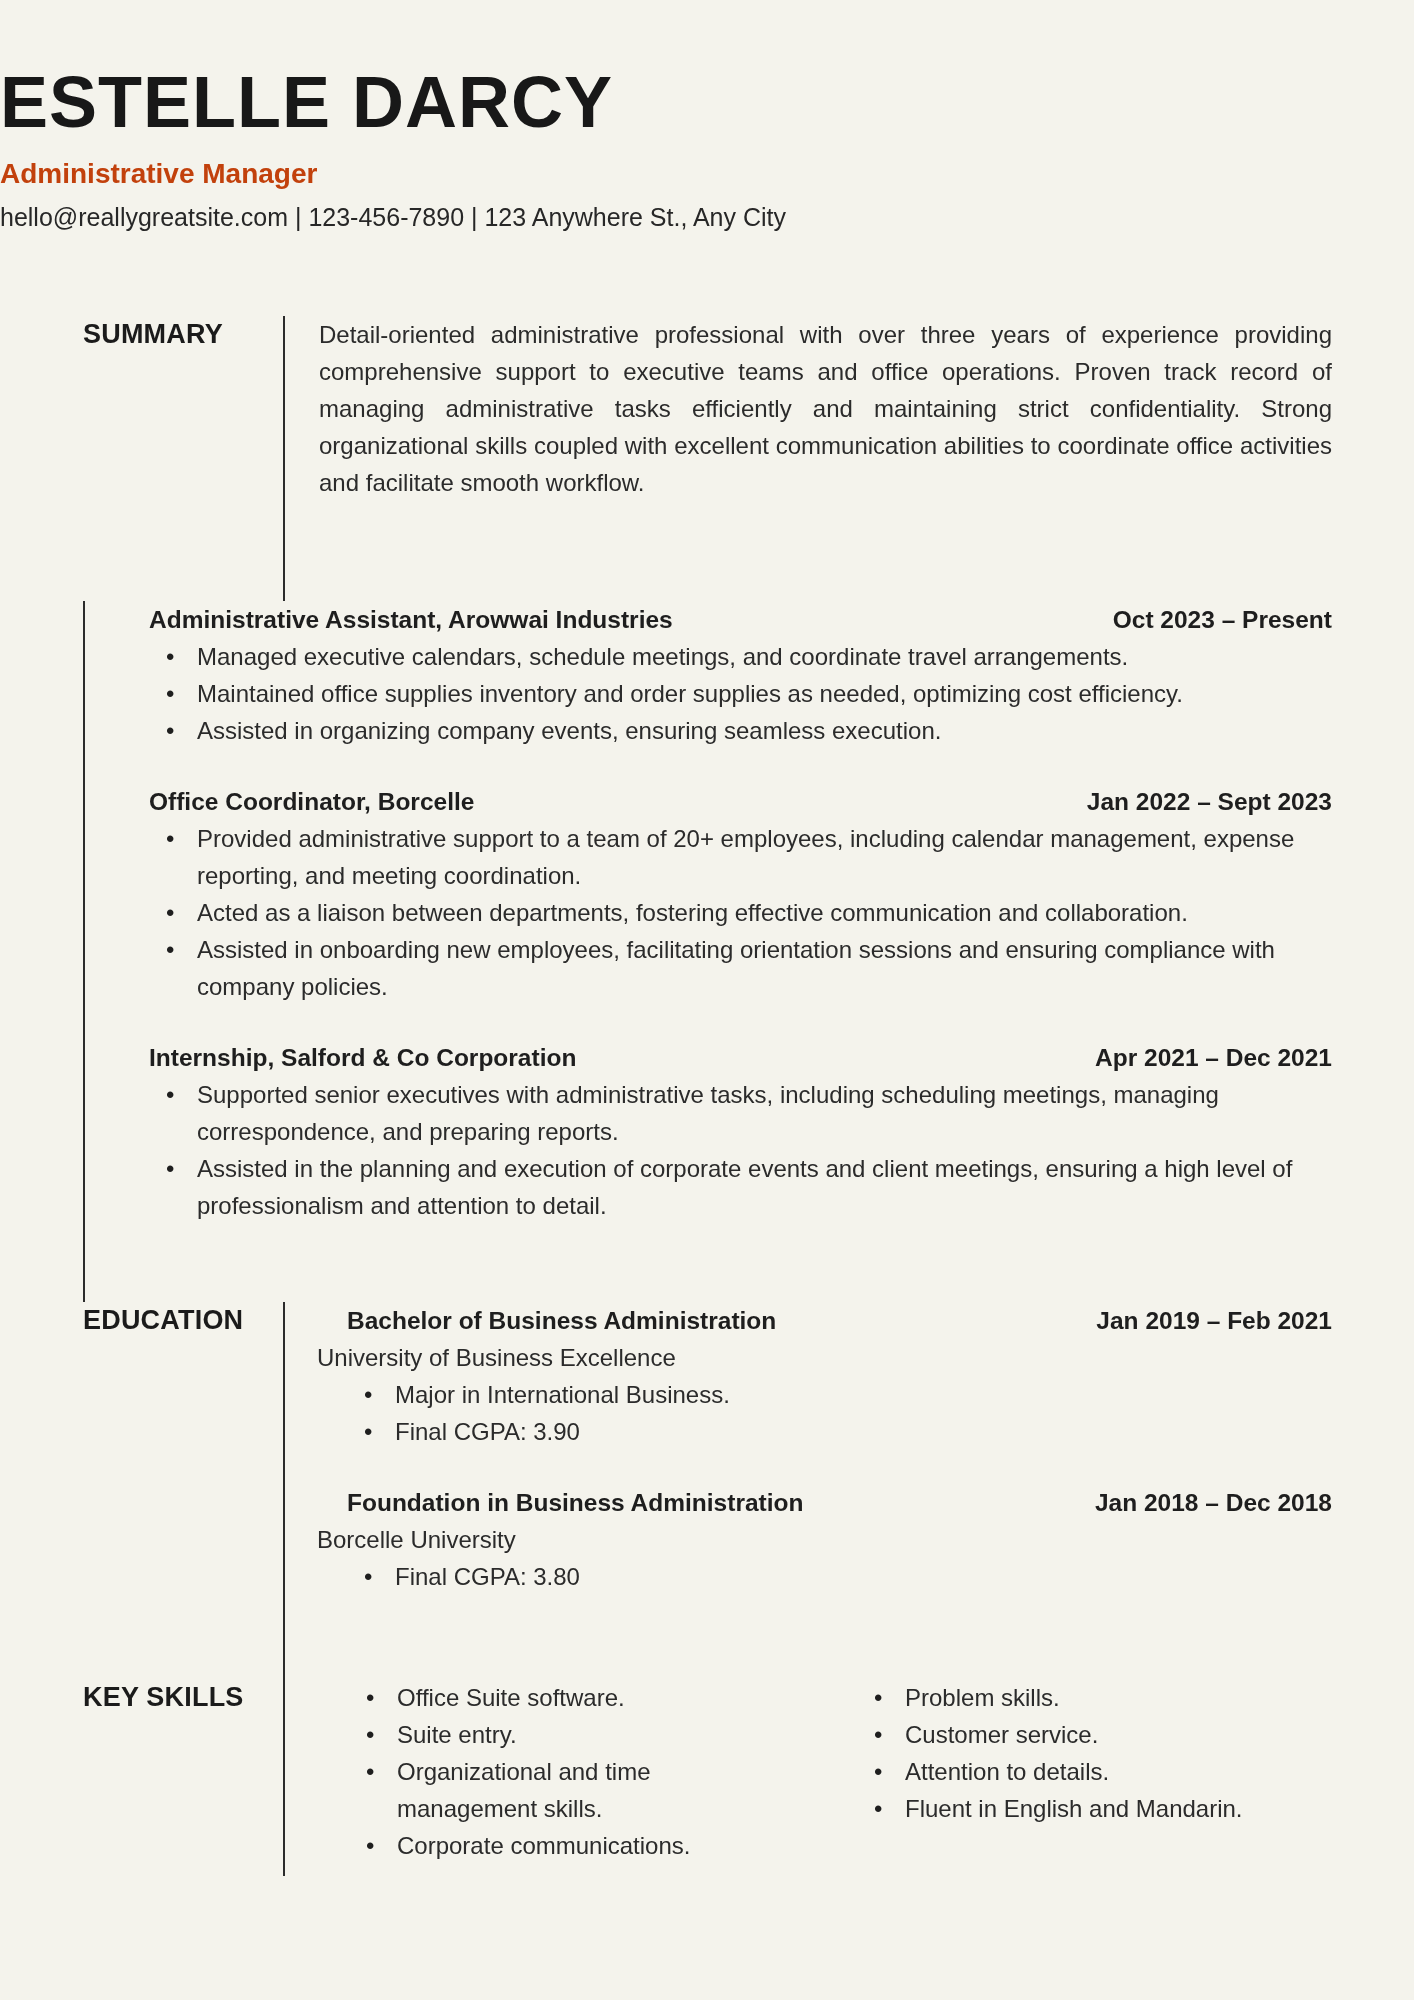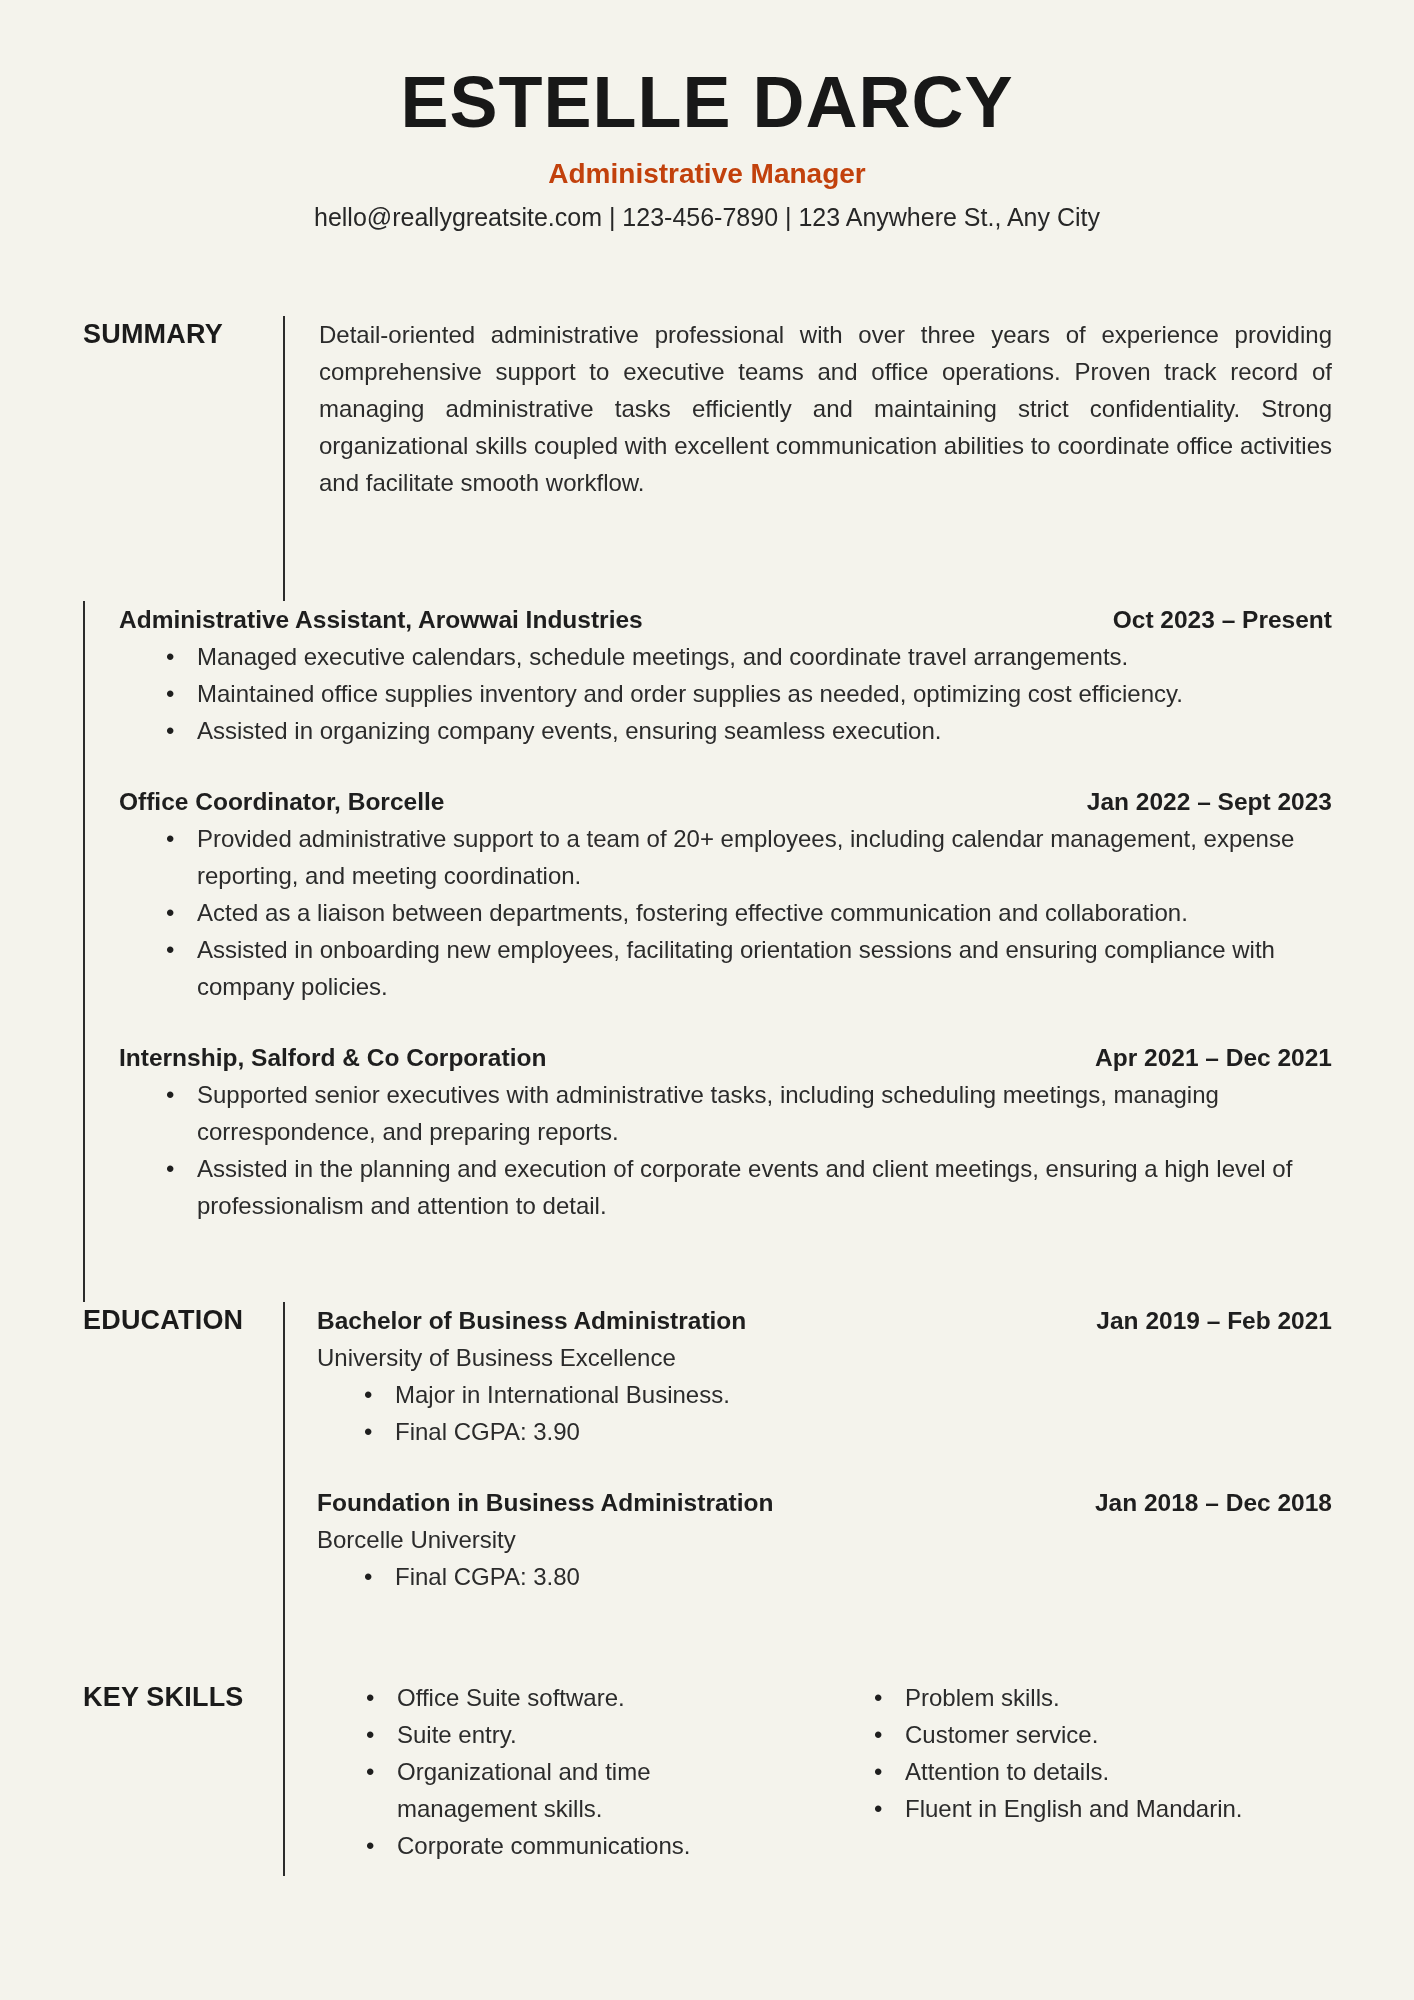--- a/index.html
+++ b/index.html
@@ -8,21 +8,21 @@
     width: 1414px;
     height: 2000px;
     margin: 0 auto;
     background: #f4f3ec;
     font-family: "Liberation Sans", sans-serif;
     color: #222222;
     overflow: hidden;
     position: relative;
   }
   
-  .header { text-align: center; padding-top: 66px; }
+  .header { text-align: left; padding-top: 66px; }
   .name {
     font-size: 72px;
     font-weight: 700;
     letter-spacing: 1px;
     color: #181818;
     line-height: 1.0;
   }
   .role {
     margin-top: 20px;
     font-size: 28px;
@@ -58,21 +58,21 @@
   }
   .section-body.pad-summary   { padding-bottom: 100px; }
   .section-body.pad-work      { padding-bottom: 78px; }
   .section-body.pad-education { padding-bottom: 84px; padding-left: 32px; }
   .section-body.pad-skills    { padding-bottom: 12px; }
 
   .summary-text { text-align: justify; }
 
   .entry { margin-bottom: 34px; }
   .entry:last-child { margin-bottom: 0; }
-  .entry-head { display: flex; justify-content: space-between; align-items: baseline; }
+  .entry-head { display: flex; justify-content: space-between; align-items: baseline; margin-left: 30px; }
   .entry-title { font-weight: 700; color: #1e1e1e; font-size: 24.5px; }
   .entry-dates { font-weight: 700; color: #1e1e1e; font-size: 24.5px; white-space: nowrap; }
   .entry-sub { font-weight: 400; color: #2b2b2b; }
 
   ul.bullets { list-style: none; }
   ul.bullets li {
     position: relative;
     padding-left: 78px;
   }
   ul.bullets li::before {

